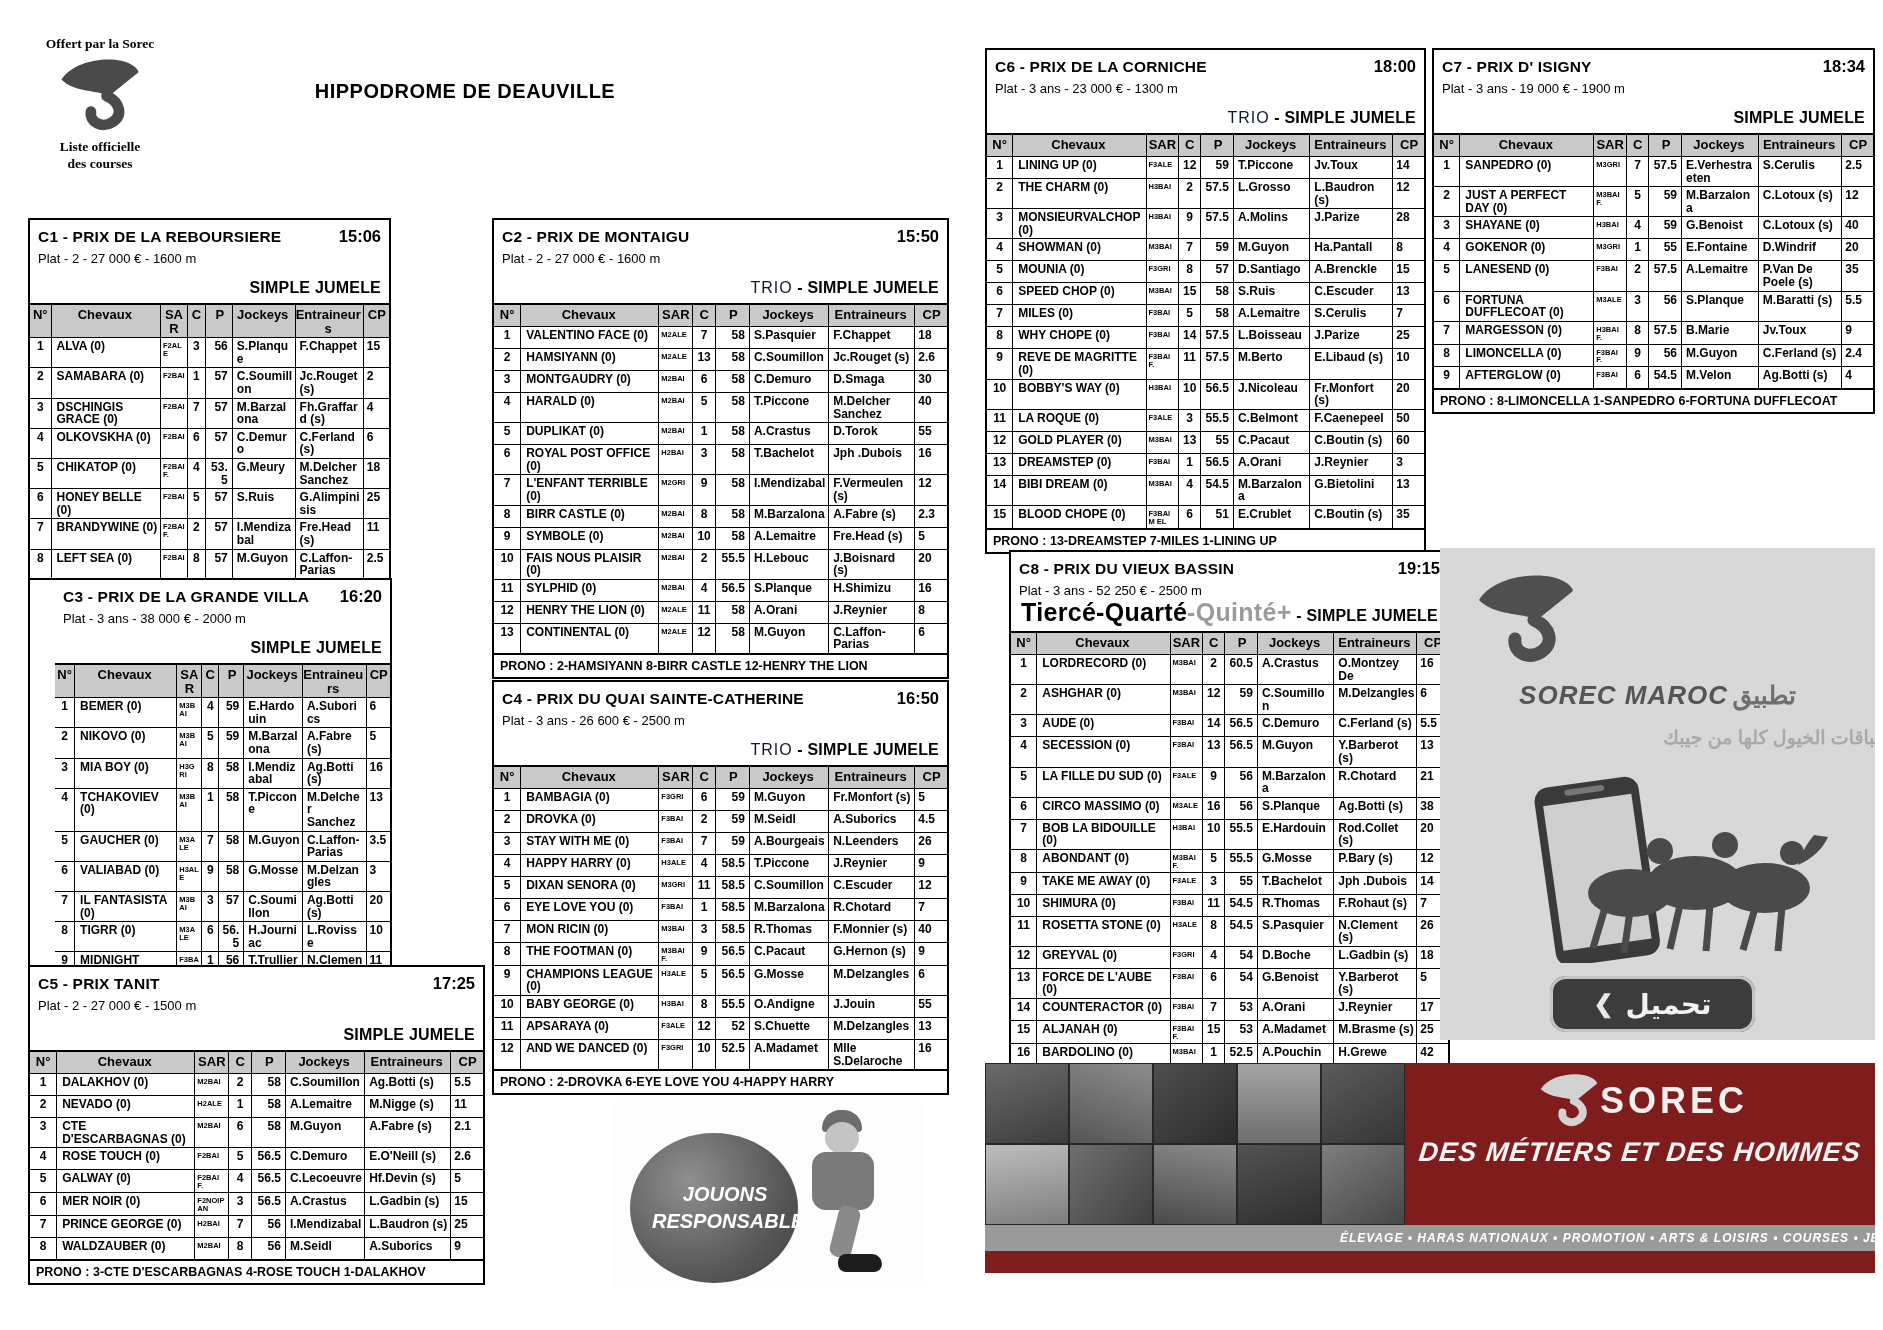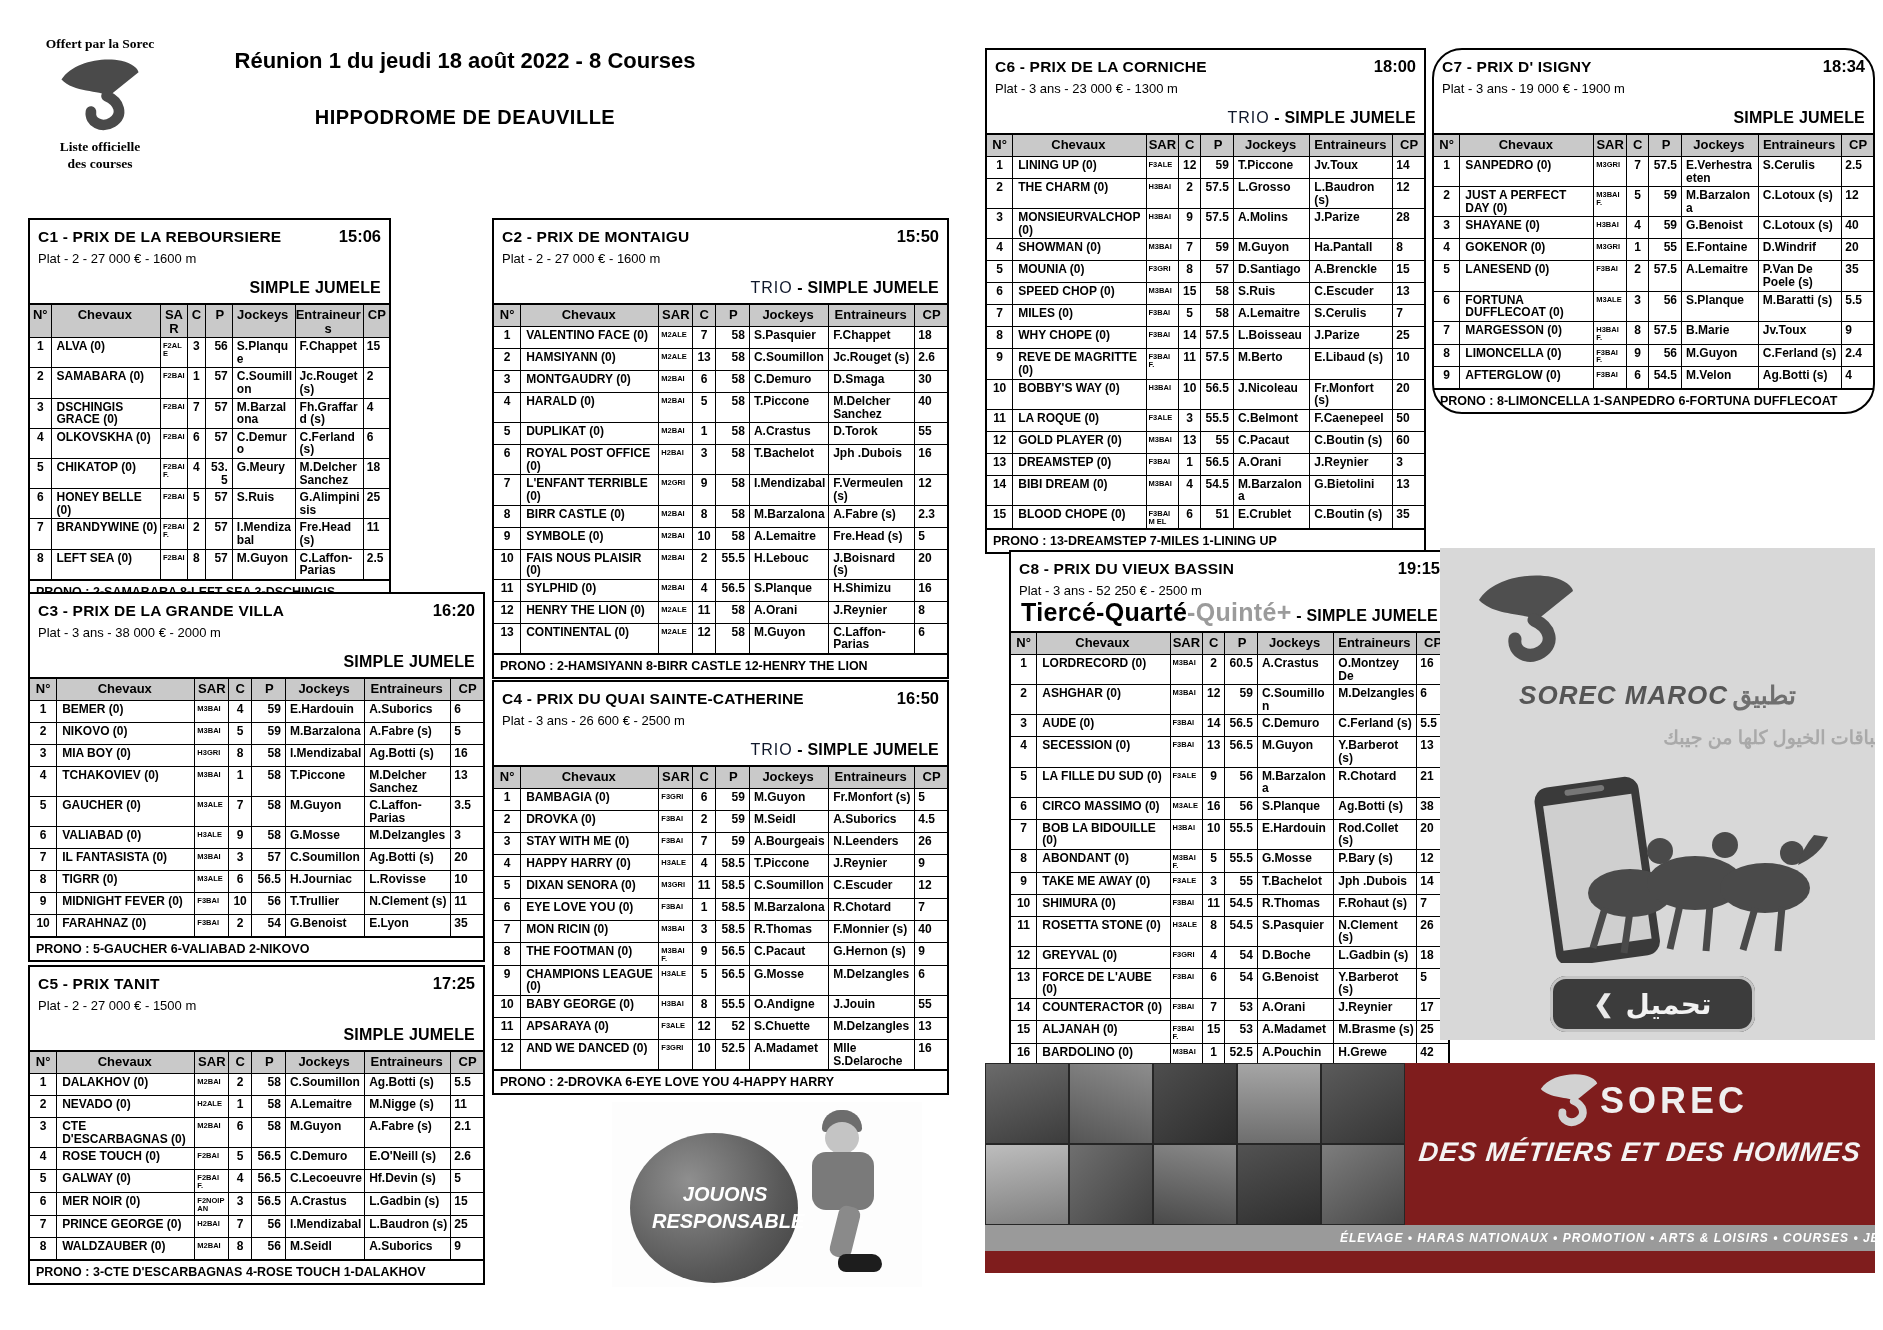--- a/index.html
+++ b/index.html
@@ -90,21 +90,20 @@
   <div class="serif">Offert par la Sorec</div>
   <svg class="sorec-swoosh" viewBox="0 0 100 100">
     <path d="M3,30 C16,9 52,2 76,7 C89,10 96,16 97,21 L61,50 C49,43 18,46 3,30 Z" fill="#4a4a4a"></path>
     <path d="M58,50 C74,57 79,73 65,82 C52,90 37,82 39,69" fill="none" stroke="#4a4a4a" stroke-width="13" stroke-linecap="round"></path>
   </svg>
   <div class="serif">Liste officielle</div>
   <div class="serif">des courses</div>
 </div>
 
 <div class="abs meeting-head">
-  <div class="meeting-title">Réunion 1 du jeudi 18 août 2022 - 8 Courses</div>
   <div class="hippodrome">HIPPODROME DE DEAUVILLE</div>
 </div>
 
 <div class="abs card" style="left:28px;top:218px;width:363px;">
     <div class="card-head">
       <span class="race-title">C1 - PRIX DE LA REBOURSIERE</span>
       <span class="race-time">15:06</span>
     </div>
     <div class="race-cond">Plat - 2 - 27 000 € - 1600 m</div>
     <div class="bet-line"><span class="bet-tierce"></span><span class="bet-quinte"></span><span class="bet-gray"></span><span class="bet-main">SIMPLE JUMELE</span></div>
@@ -346,21 +345,21 @@
         <div class="tcell c2">M2ALE</div>
         <div class="tcell c3">12</div>
         <div class="tcell c4">58</div>
         <div class="tcell c5">M.Guyon</div>
         <div class="tcell c6">C.Laffon-Parias</div>
         <div class="tcell c7">6</div>
       </div>
     </div>
     <div class="prono">PRONO : 2-HAMSIYANN 8-BIRR CASTLE 12-HENRY THE LION</div>
   </div>
-<div class="abs card" style="left:28px;top:592px;width:457px;">
+<div class="abs card" style="left:28px;top:578px;width:364px;padding-left:25px;">
     <div class="card-head">
       <span class="race-title">C3 - PRIX DE LA GRANDE VILLA</span>
       <span class="race-time">16:20</span>
     </div>
     <div class="race-cond">Plat - 3 ans - 38 000 € - 2000 m</div>
     <div class="bet-line"><span class="bet-tierce"></span><span class="bet-quinte"></span><span class="bet-gray"></span><span class="bet-main">SIMPLE JUMELE</span></div>
     <div class="rtable">
       <div class="trow thead">
         <div class="tcell c0">N°</div>
         <div class="tcell c1">Chevaux</div>
@@ -880,21 +879,21 @@
         <div class="tcell c2">F3BAIM EL</div>
         <div class="tcell c3">6</div>
         <div class="tcell c4">51</div>
         <div class="tcell c5">E.Crublet</div>
         <div class="tcell c6">C.Boutin (s)</div>
         <div class="tcell c7">35</div>
       </div>
     </div>
     <div class="prono">PRONO : 13-DREAMSTEP 7-MILES 1-LINING UP</div>
   </div>
-<div class="abs card" style="left:1432px;top:48px;width:443px;border-radius:30px;">
+<div class="abs card" style="left:1432px;top:48px;width:443px;">
     <div class="card-head">
       <span class="race-title">C7 - PRIX D' ISIGNY</span>
       <span class="race-time">18:34</span>
     </div>
     <div class="race-cond">Plat - 3 ans - 19 000 € - 1900 m</div>
     <div class="bet-line"><span class="bet-tierce"></span><span class="bet-quinte"></span><span class="bet-gray"></span><span class="bet-main">SIMPLE JUMELE</span></div>
     <div class="rtable">
       <div class="trow thead">
         <div class="tcell c0">N°</div>
         <div class="tcell c1">Chevaux</div>

